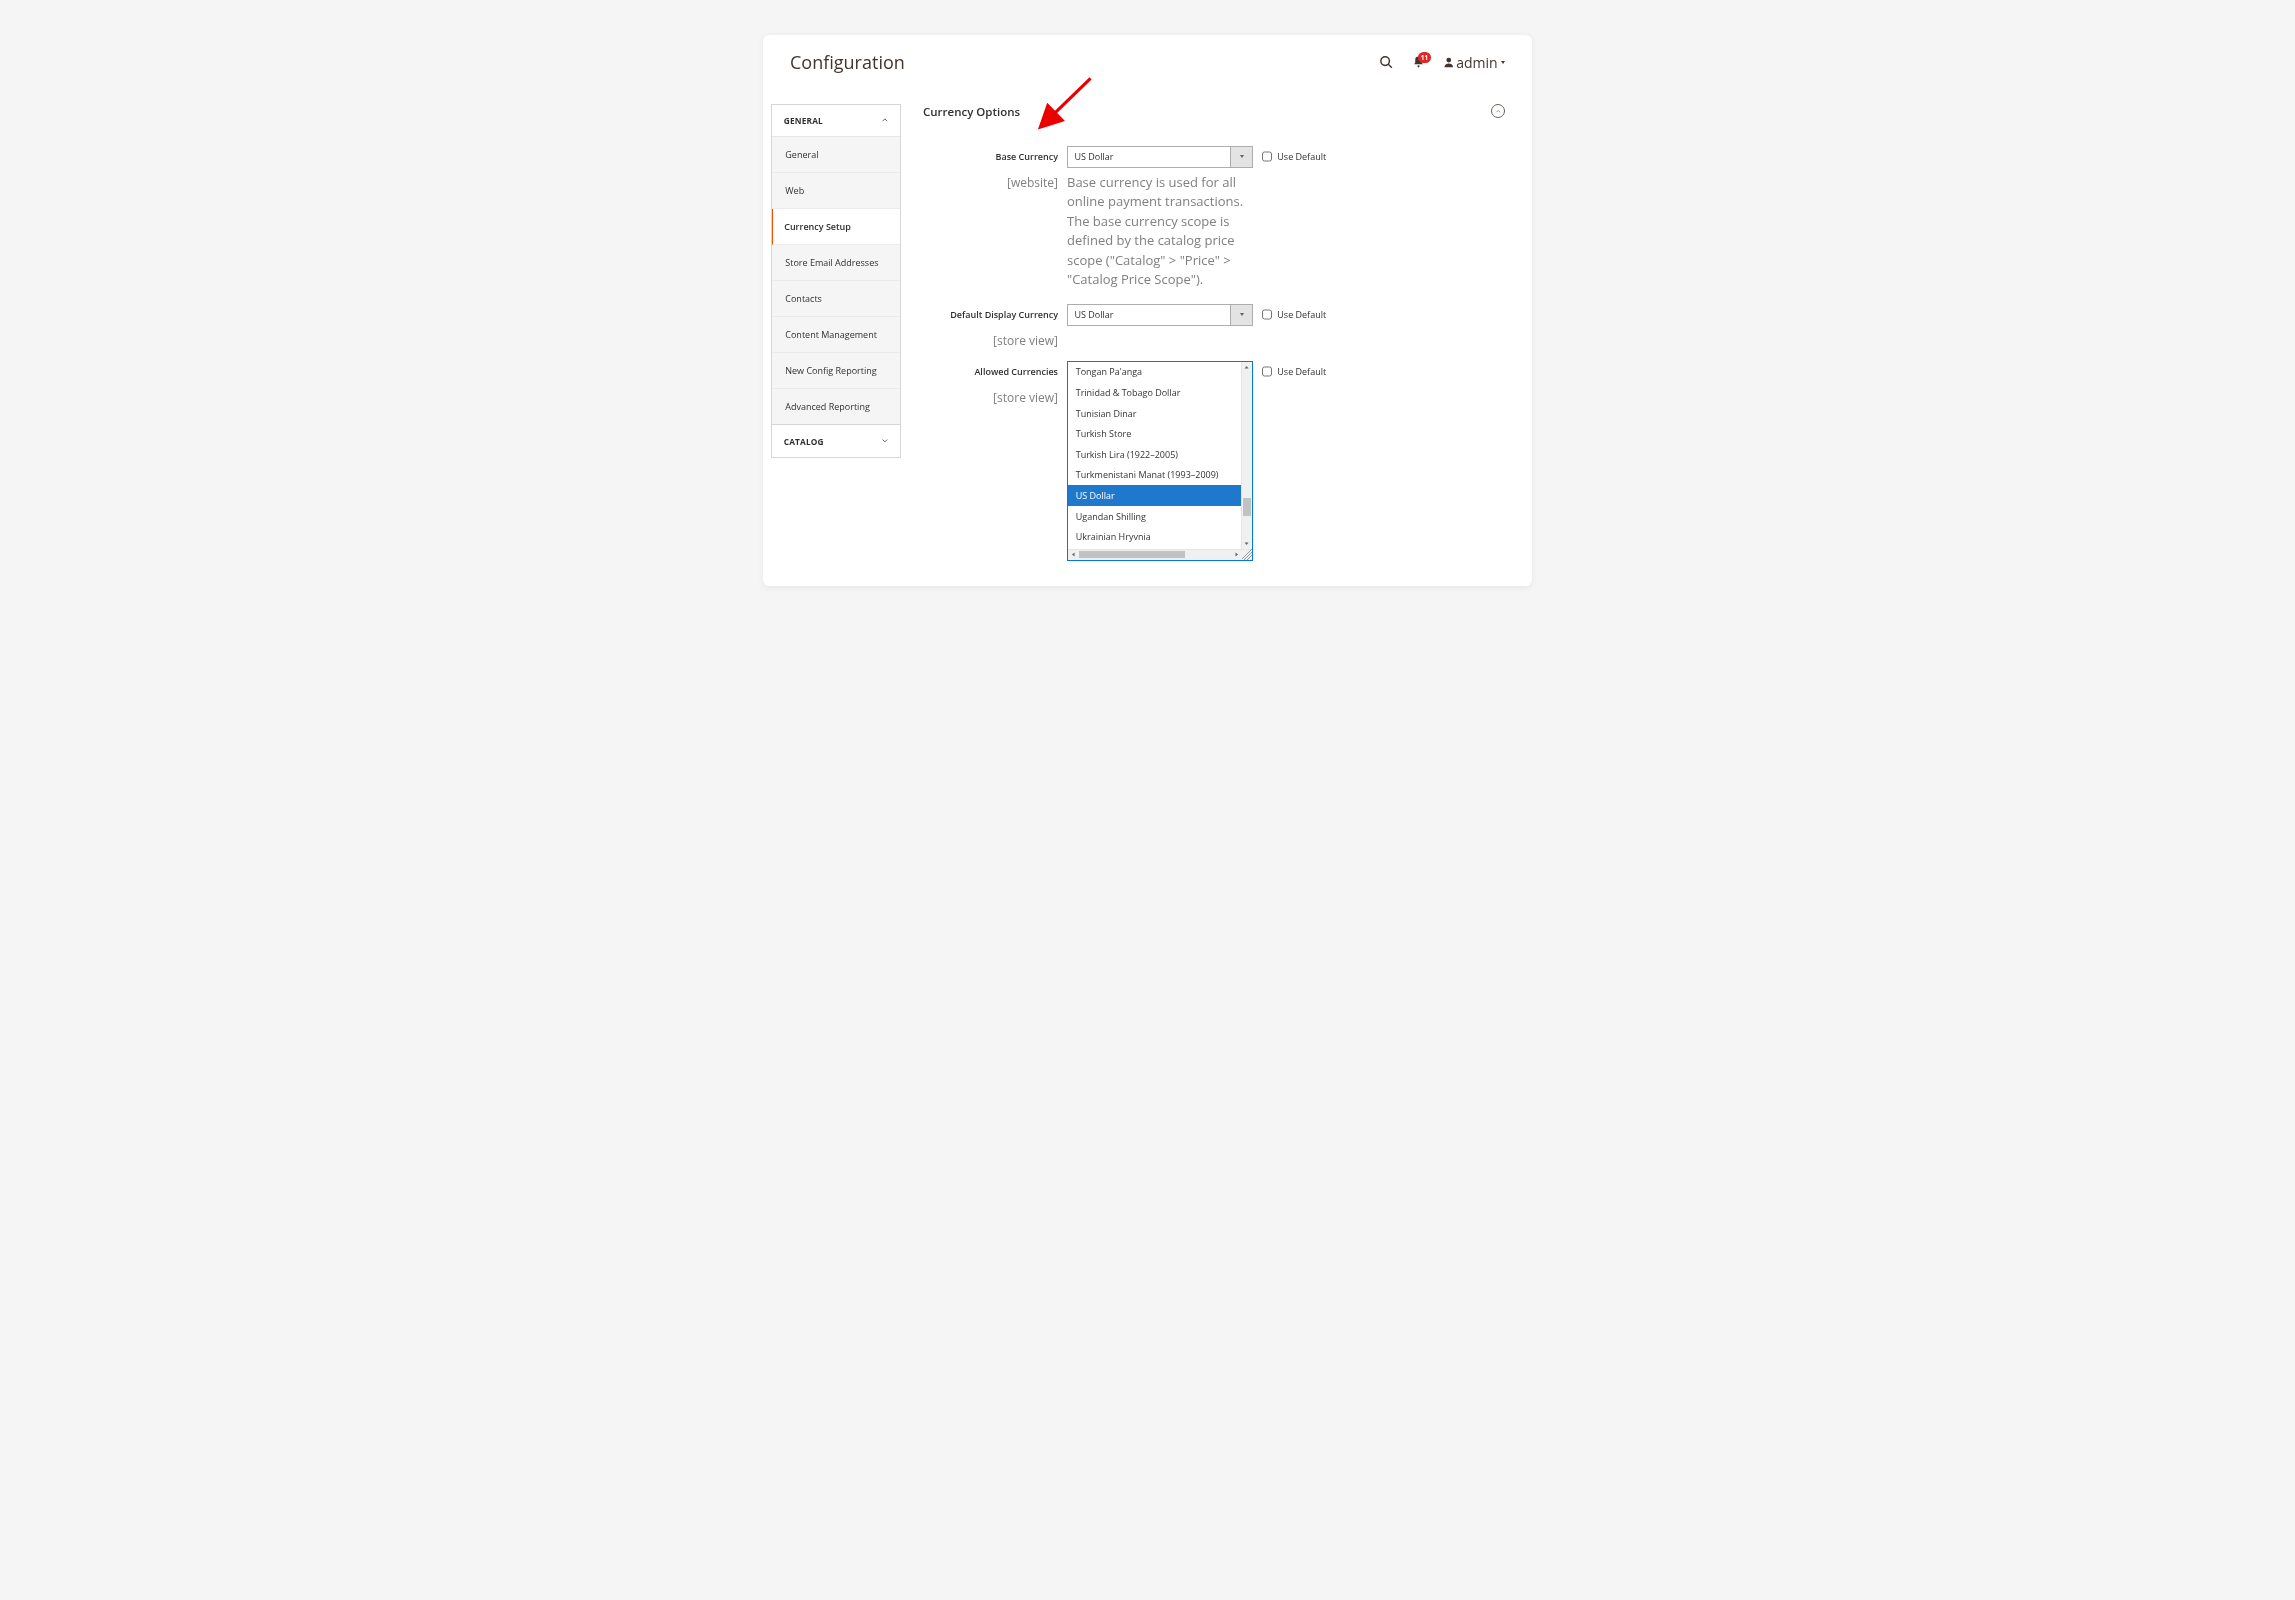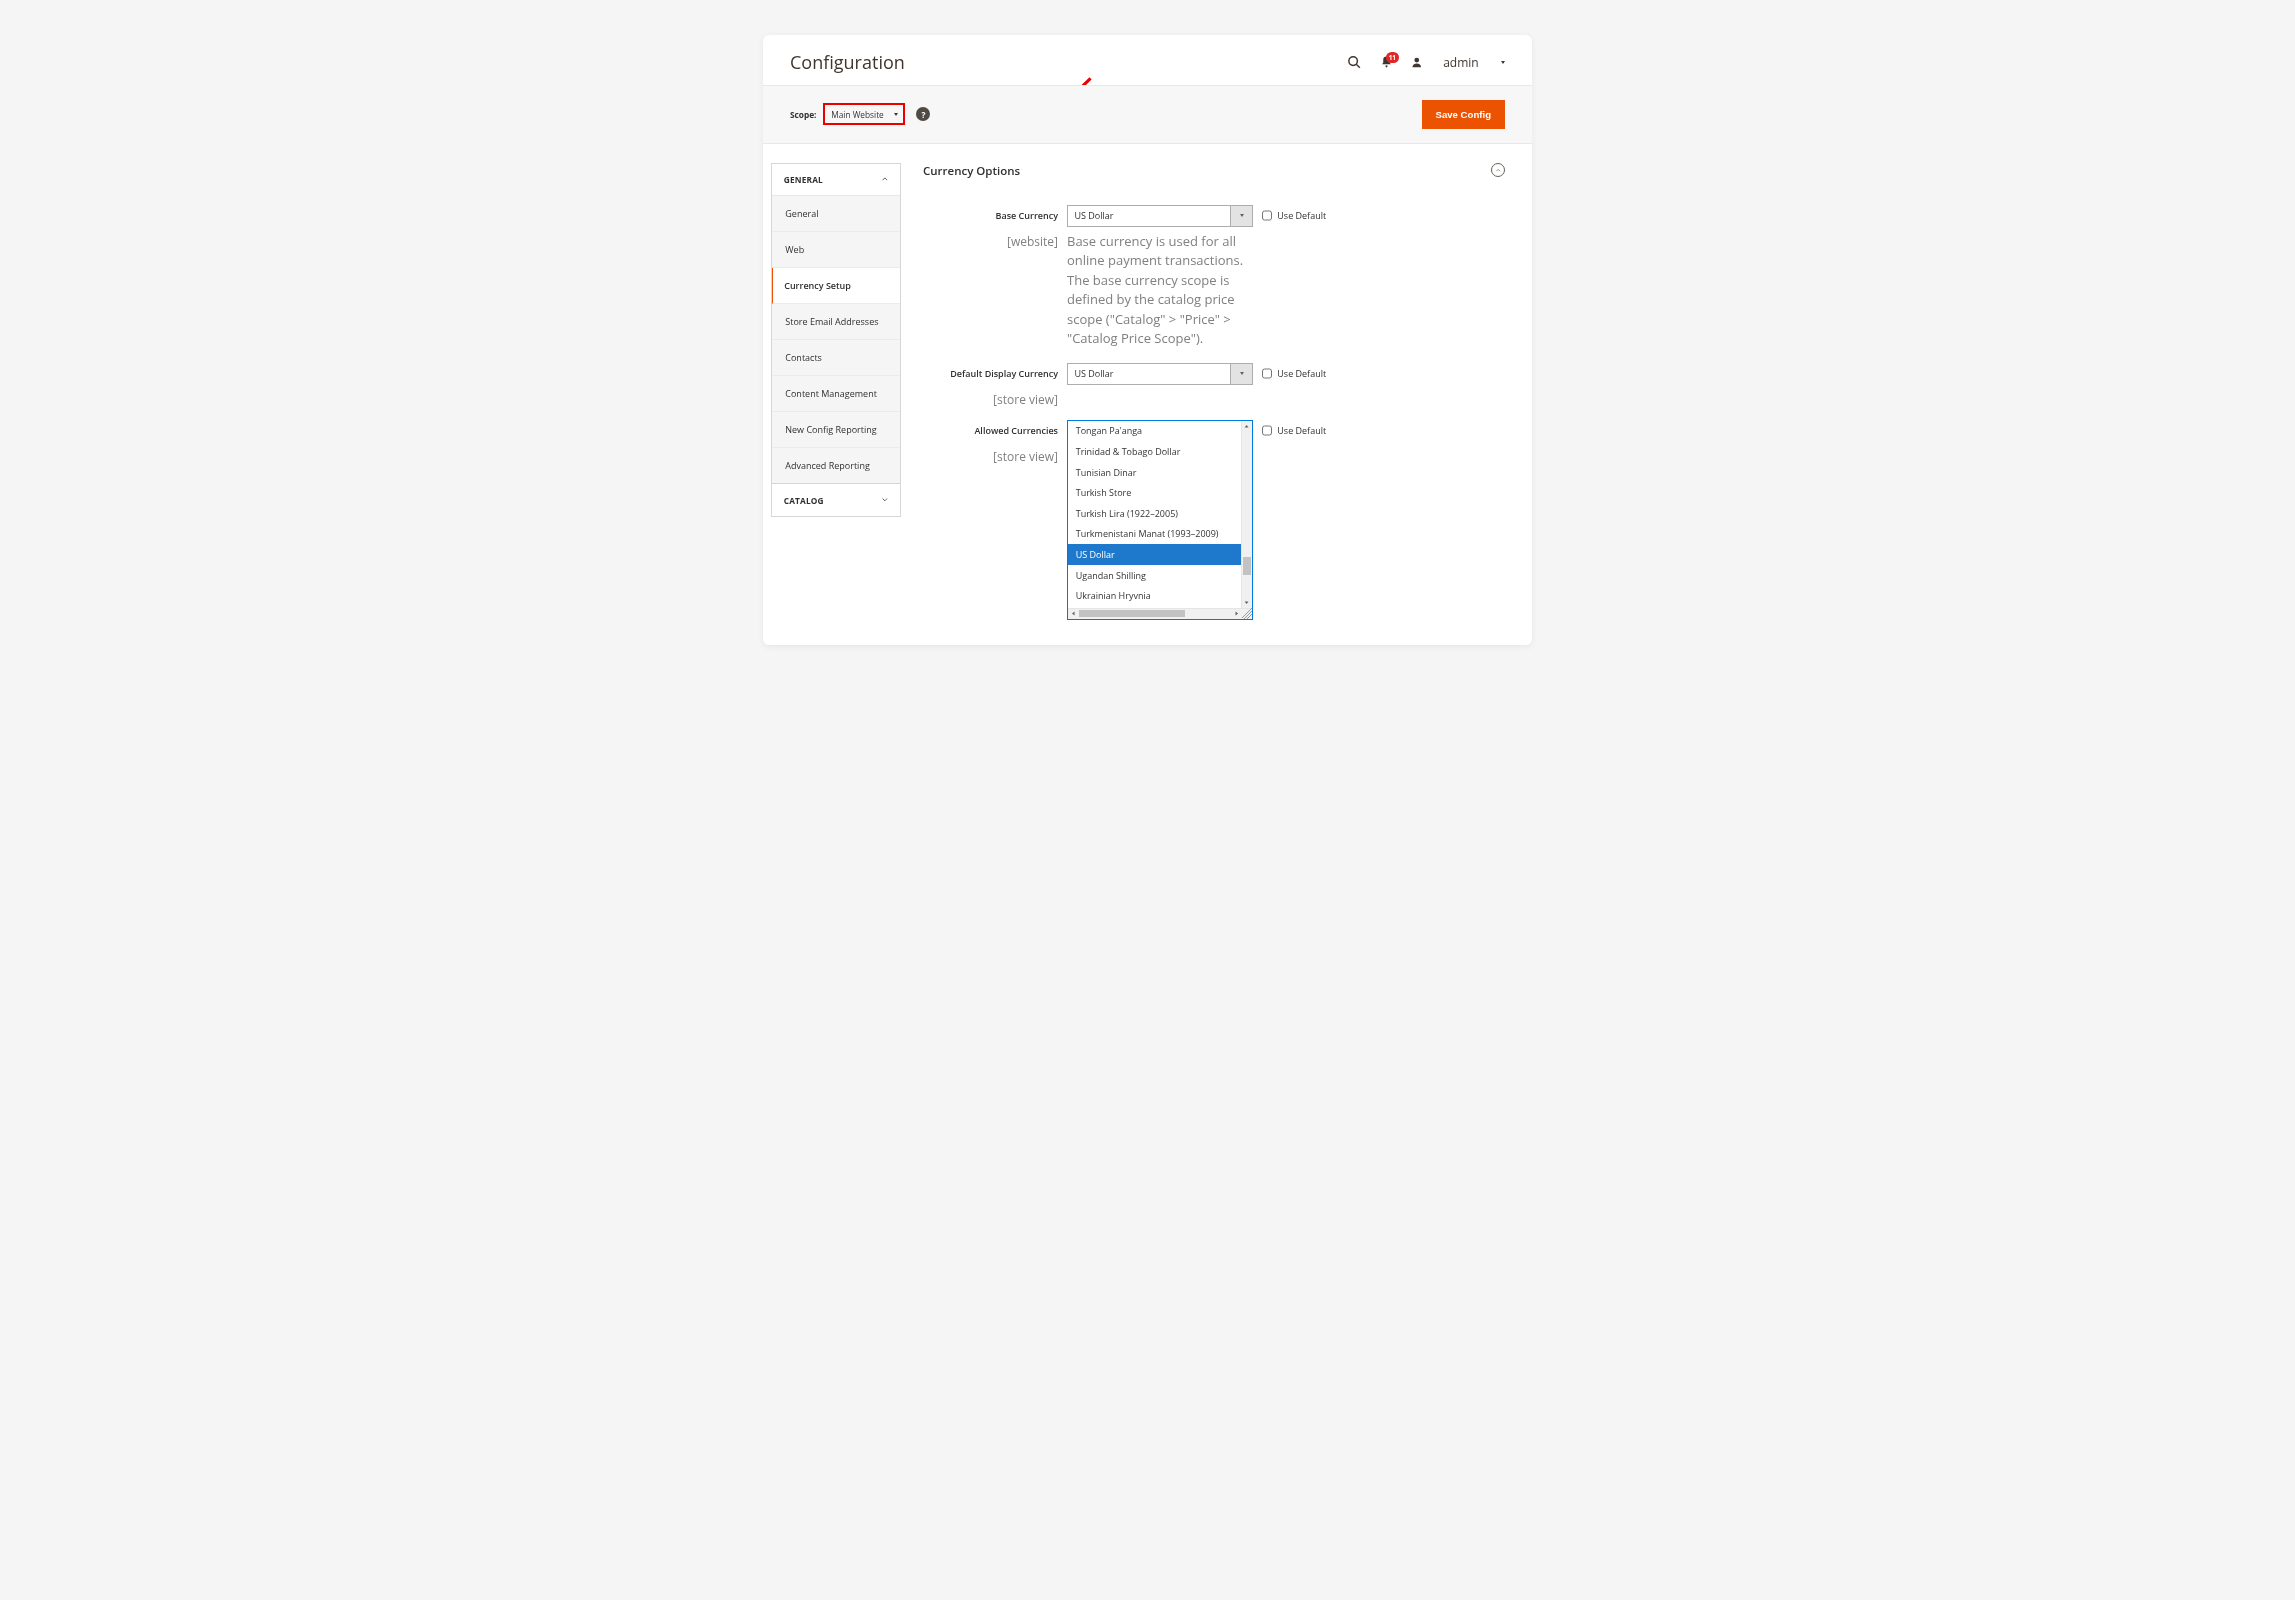--- a/index.html
+++ b/index.html
@@ -42,21 +42,21 @@
     color:#fff;
     font-size:6.4px;
     font-weight:700;
     border-radius:5.8px;
     min-width:11.5px;
     height:11.5px;
     line-height:11.5px;
     text-align:center;
     padding:0 2.6px;
   }
-  .admin-drop { display:flex; align-items:center; gap:21px; cursor:pointer; font-size:12px; color:#41362f;}
+  .admin-drop { display:flex; align-items:center; gap:2px; cursor:pointer; font-size:14px; color:#41362f;}
   .admin-drop .caret { margin-left:1.3px; }
 
   
   .scope-bar {
     background:#f7f7f7;
     border-top:0.6px solid #e8e8e8;
     border-bottom:0.6px solid #e8e8e8;
     padding: 14px 27px;
     display:flex;
     align-items:center;
@@ -316,29 +316,20 @@
         <svg width="11.5" height="13" viewBox="0 0 24 24" fill="#41362f">
           <circle cx="12" cy="7" r="5"></circle>
             <path d="M3 22c0-5 4-8 9-8s9 3 9 8z"></path>
         </svg>
         <span>admin</span>
         <span class="caret"></span>
       </span>
     </div>
   </div>
 
-  <div class="scope-bar">
-    <span class="scope-label">Scope:</span>
-    <span class="scope-select">
-      <span>Main Website</span>
-      <span class="caret"></span>
-    </span>
-    <span class="help-circ">?</span>
-    <button class="save-btn">Save Config</button>
-  </div>
 
   <div class="body-grid">
     <nav class="sidenav">
 
       <div class="nav-group open">
         <div class="nav-group-hdr">
           <span>GENERAL</span>
           <svg width="7.7" height="7.7" viewBox="0 0 24 24" stroke="#41362f" stroke-width="2.5" fill="none">
               <polyline points="5 16 12 9 19 16"></polyline>
             </svg>

